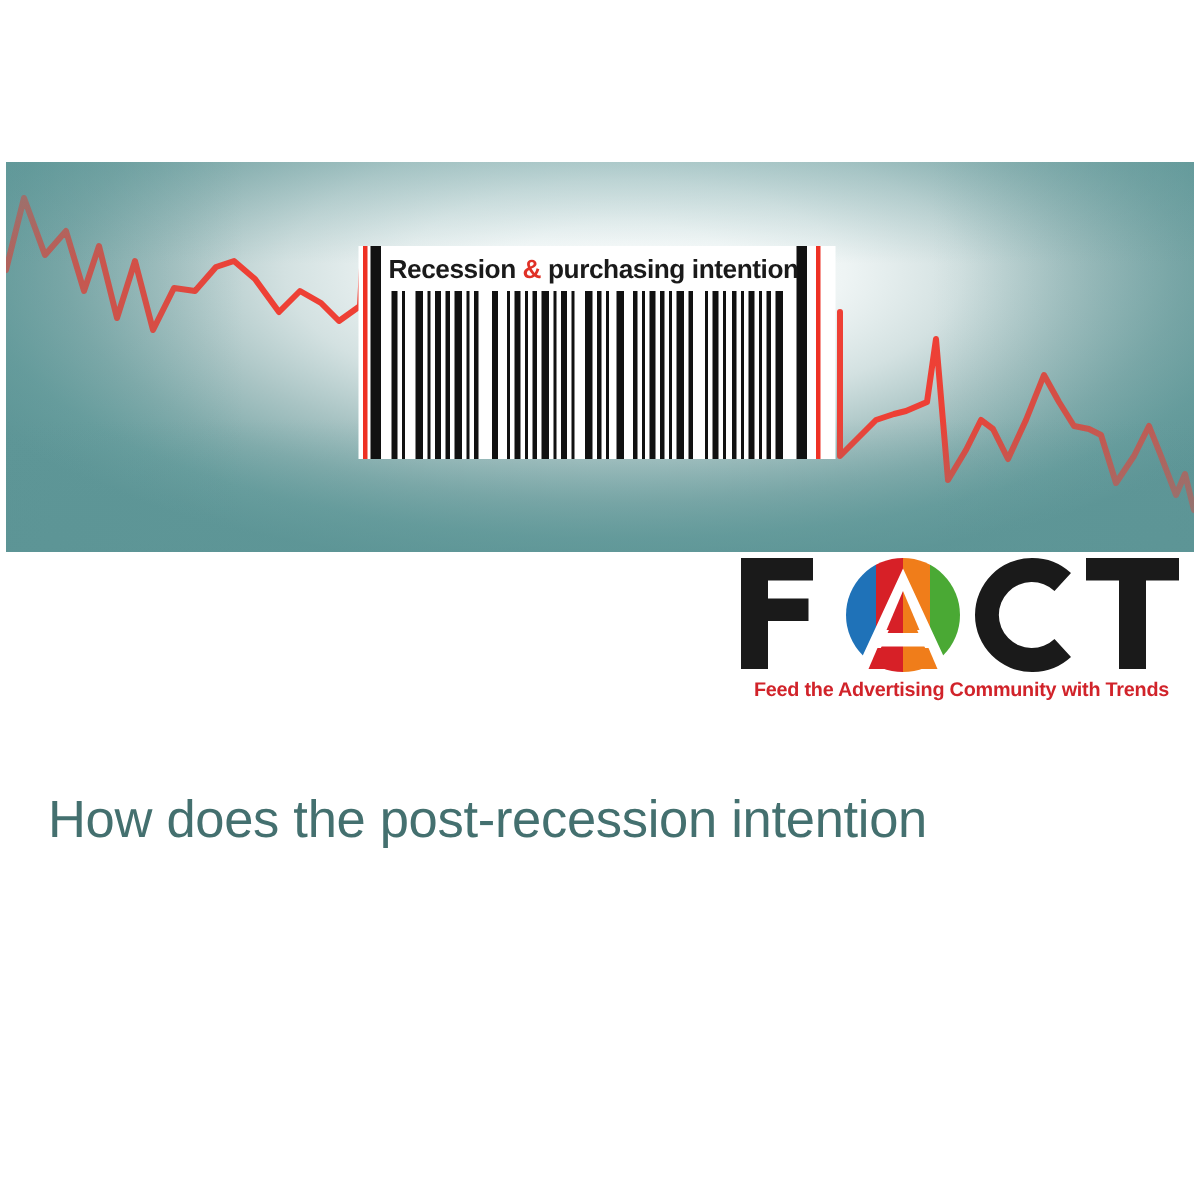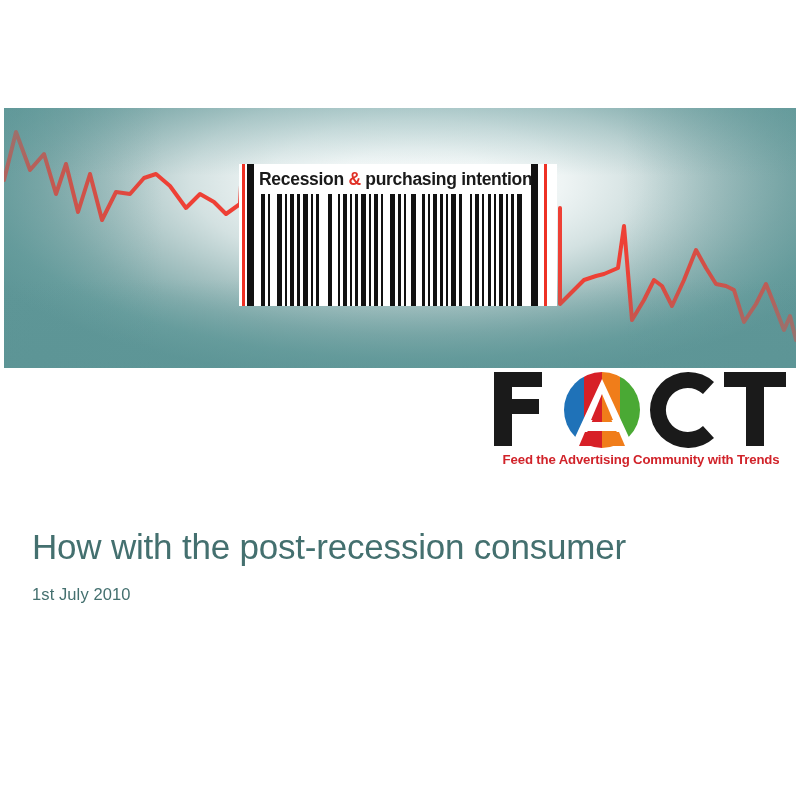--- a/index.html
+++ b/index.html
@@ -290,18 +290,17 @@
         </g>
       </svg>
 
       <div class="bc-title"><span>Recession </span><span class="amp">&amp;</span><span> purchasing intention</span></div>
     </div>
 
   </div>
 
   <div id="titleblock">
     <div class="headline">
-      <div>How with the post-recession consumer</div>
+      <div>How does the post-recession intention</div>
     </div>
-    <div class="subtitle">1st July 2010</div>
   </div>
 
 </div>
 
 </body></html>

